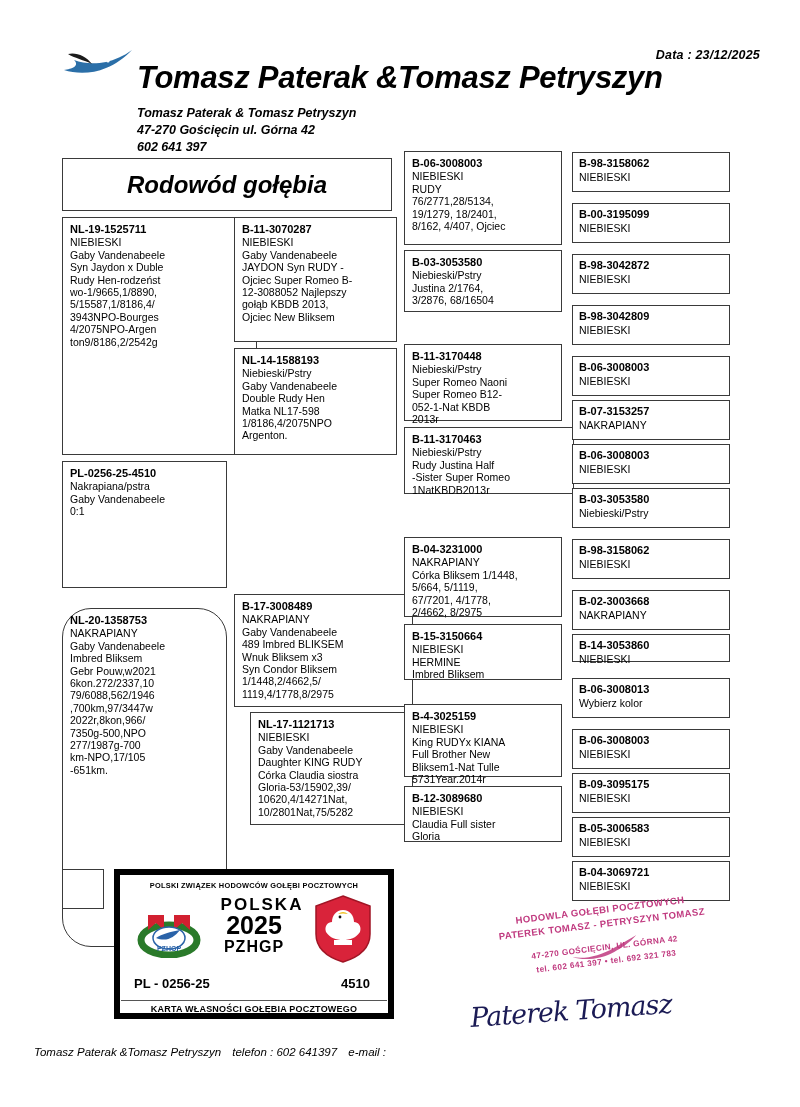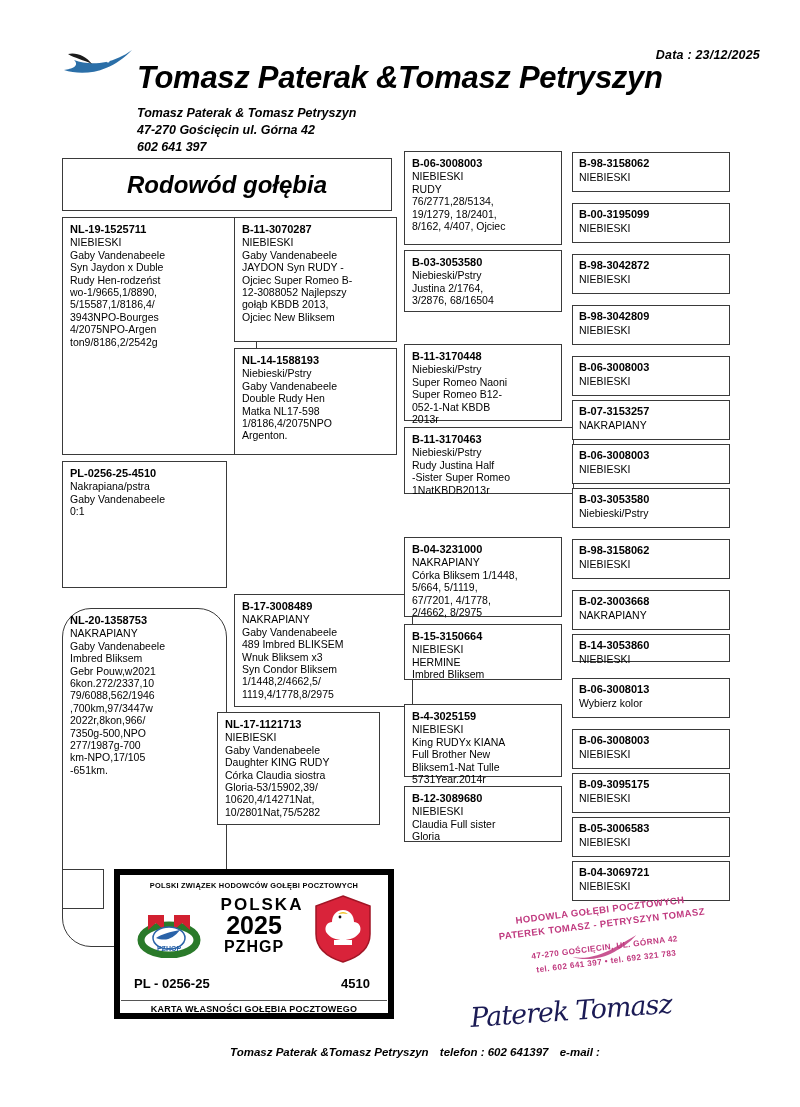--- a/index.html
+++ b/index.html
@@ -228,23 +228,23 @@
     transform: rotate(-4deg);
     letter-spacing: -1px;
   }
 
   
   .footer {
     position: absolute;
     left: 0;
     right: 0;
     top: 1046px;
-    text-align: center;
+    text-align: left;
     font-size: 11.5px;
-    font-weight: bold;
+    font-weight: normal;
     font-style: italic;
     margin-left: 30px;
   }
   .footer span { margin: 0 4px; }
 </style>
 </head>
 <body>
 
 <div class="page">
 
@@ -323,21 +323,21 @@
   <div class="box" style="left:234px; top:594px; width:179px; height:113px;">
     <span class="bold">B-17-3008489</span>
     <span class="txt">NAKRAPIANY
 Gaby Vandenabeele
 489 Imbred BLIKSEM
 Wnuk Bliksem x3
 Syn Condor Bliksem
 1/1448,2/4662,5/
 1119,4/1778,8/2975</span>
   </div>
-  <div class="box" style="left:217px; top:712px; width:163px; height:113px;">
+  <div class="box" style="left:250px; top:712px; width:163px; height:113px;">
     <span class="bold">NL-17-1121713</span>
     <span class="txt">NIEBIESKI
 Gaby Vandenabeele
 Daughter KING RUDY
 Córka Claudia siostra
 Gloria-53/15902,39/
 10620,4/14271Nat,
 10/2801Nat,75/5282</span>
   </div>
 

